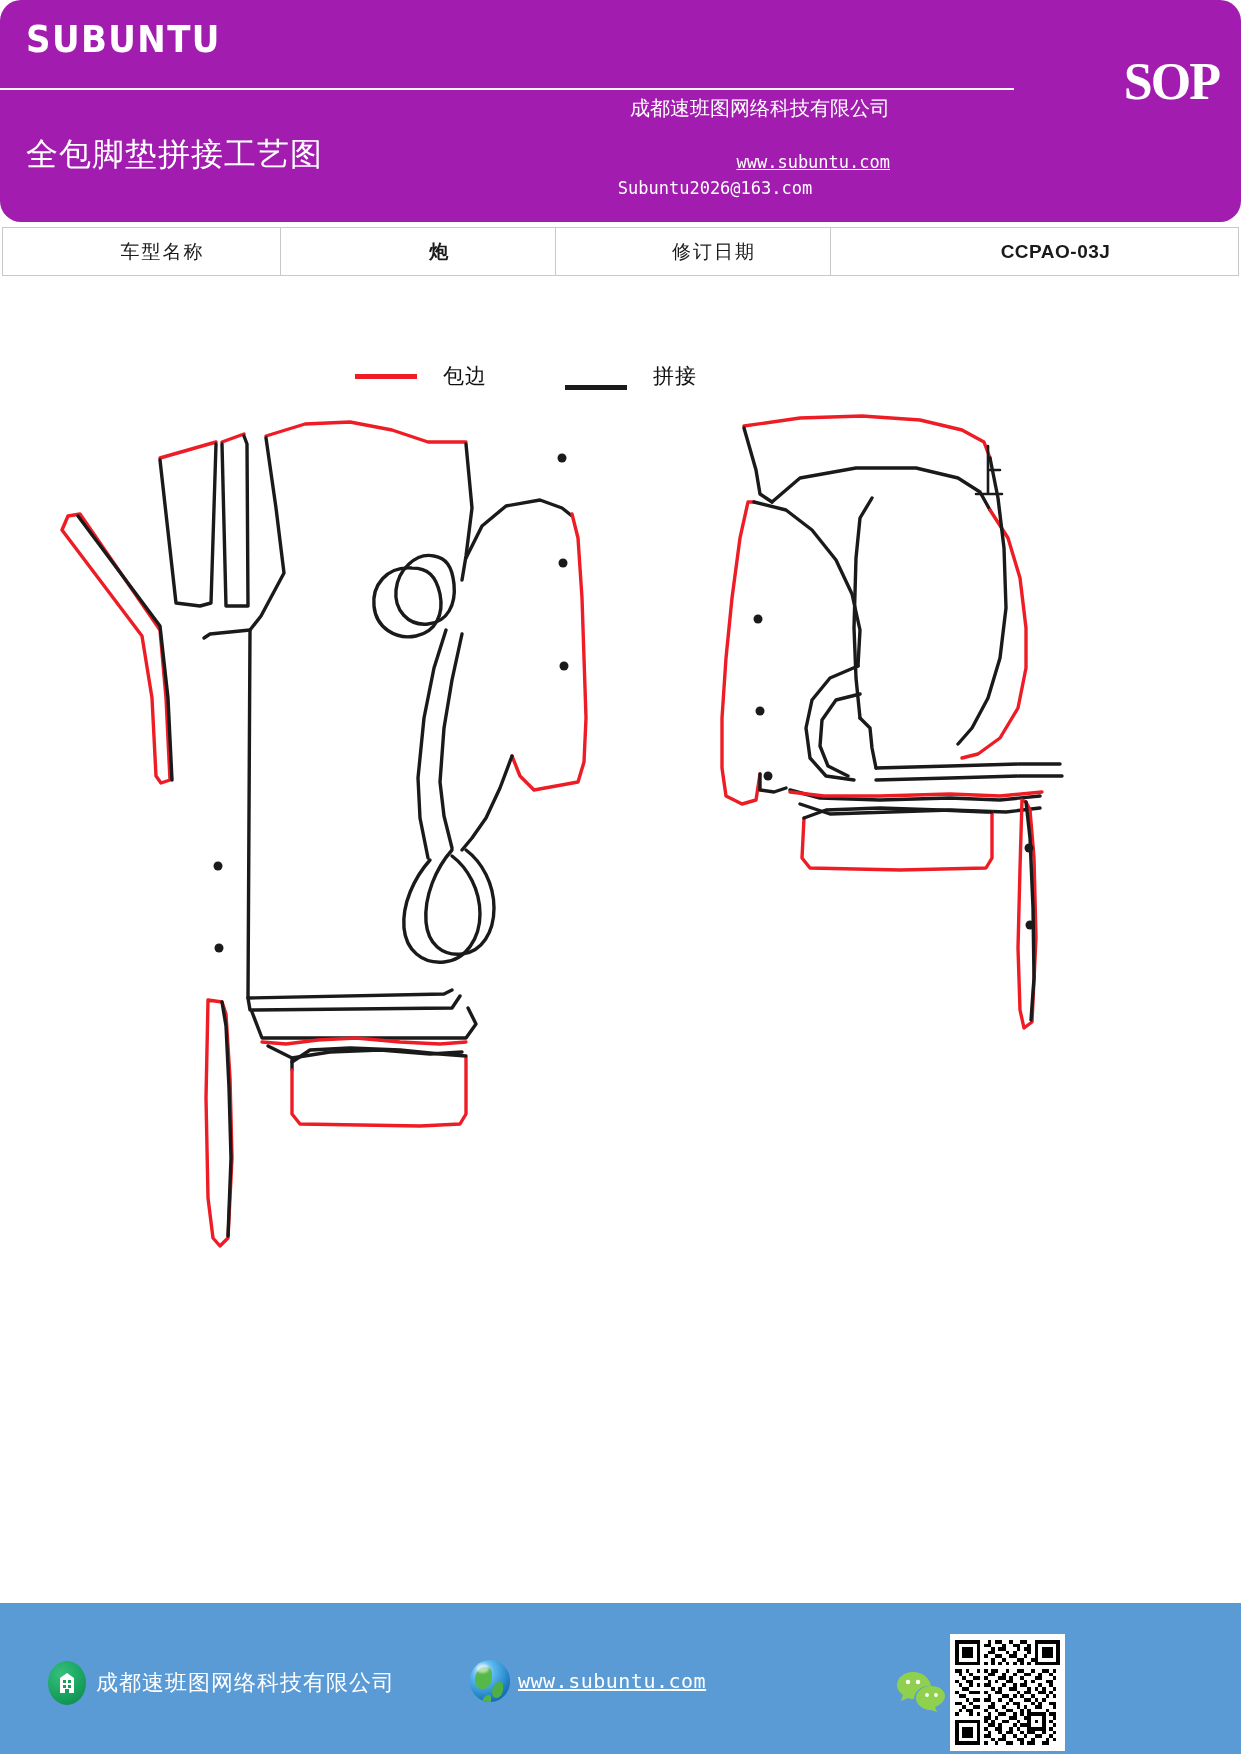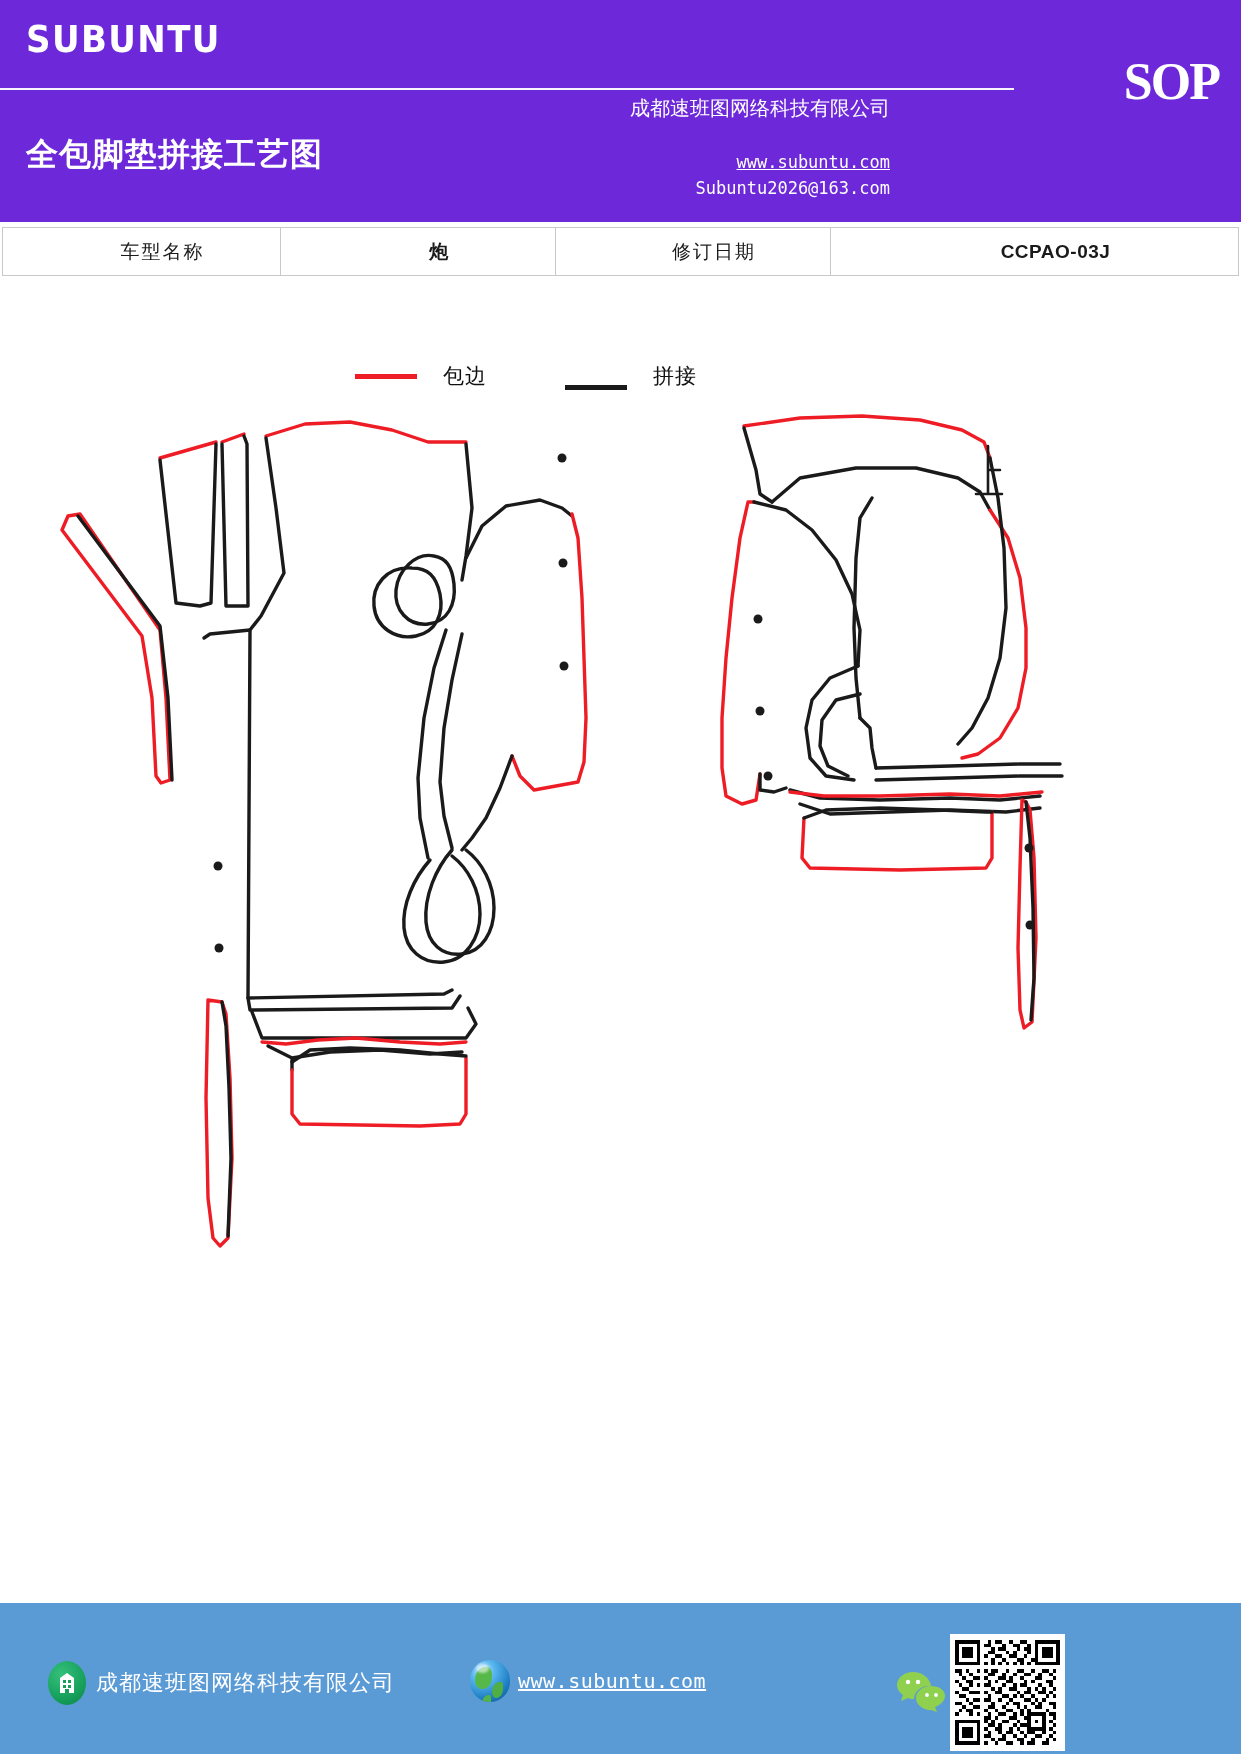--- a/index.html
+++ b/index.html
@@ -16,21 +16,22 @@
     height: 1754px;
     background: #ffffff;
   }
 
   
   .header {
     position: absolute;
     left: 0; top: 0;
     width: 1241px;
     height: 222px;
-    background: #6d28d9;
+    background: #a21caf;
+    border-radius: 21px;
   }
   .brand-logo {
     position: absolute;
     left: 26px; top: 18px;
     font-family: "DejaVu Sans", sans-serif;
     font-size: 37px;
     font-weight: bold;
     letter-spacing: 1.5px;
     color: #ffffff;
     transform: scaleX(0.92);
@@ -42,21 +43,21 @@
     width: 1014px;
     height: 2px;
     background: #ffffff;
     opacity: 0.95;
   }
   .doc-title {
     position: absolute;
     left: 26px; top: 133px;
     font-family: "DejaVu Sans", sans-serif;
     font-size: 32px;
-    font-weight: bold;
+    font-weight: normal;
     color: #ffffff;
     letter-spacing: 1px;
   }
   .company-header {
     position: absolute;
     left: 560px; top: 95px;
     width: 330px;
     text-align: right;
     font-family: "DejaVu Serif", serif;
     font-size: 20px;
@@ -69,21 +70,21 @@
     text-align: right;
     font-family: "DejaVu Sans Mono", monospace;
     font-size: 17px;
     color: #ffffff;
     text-decoration: underline;
   }
   .header-mail {
     position: absolute;
     left: 540px; top: 178px;
     width: 350px;
-    text-align: right;
+    text-align: center;
     font-family: "DejaVu Sans Mono", monospace;
     font-size: 17px;
     color: #ffffff;
   }
   .sop-badge {
     position: absolute;
     right: 22px; top: 56px;
     font-family: Liberation Serif, serif;
     font-size: 52px;
     font-weight: bold;

